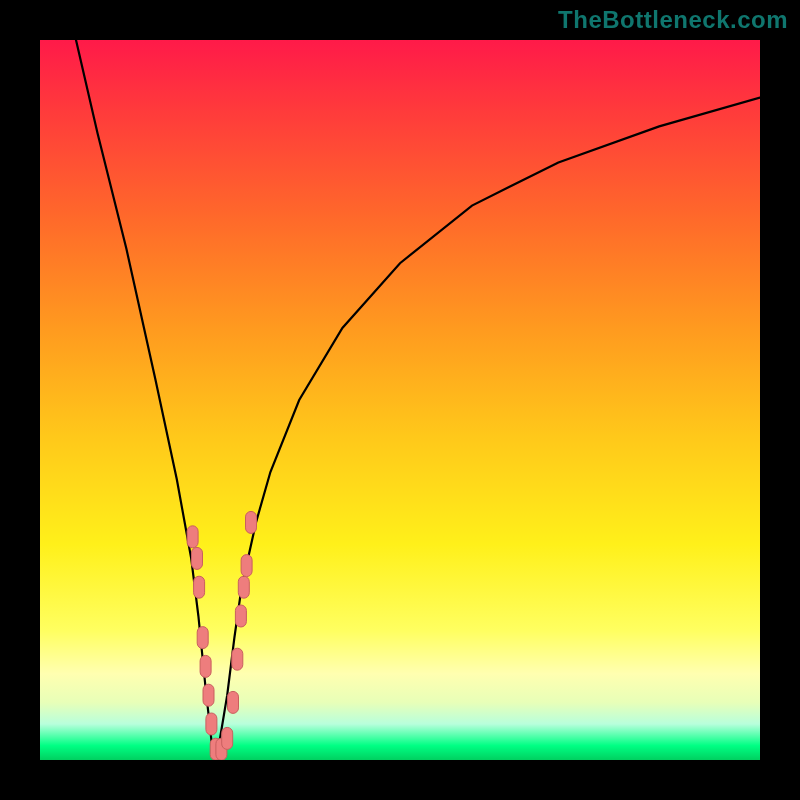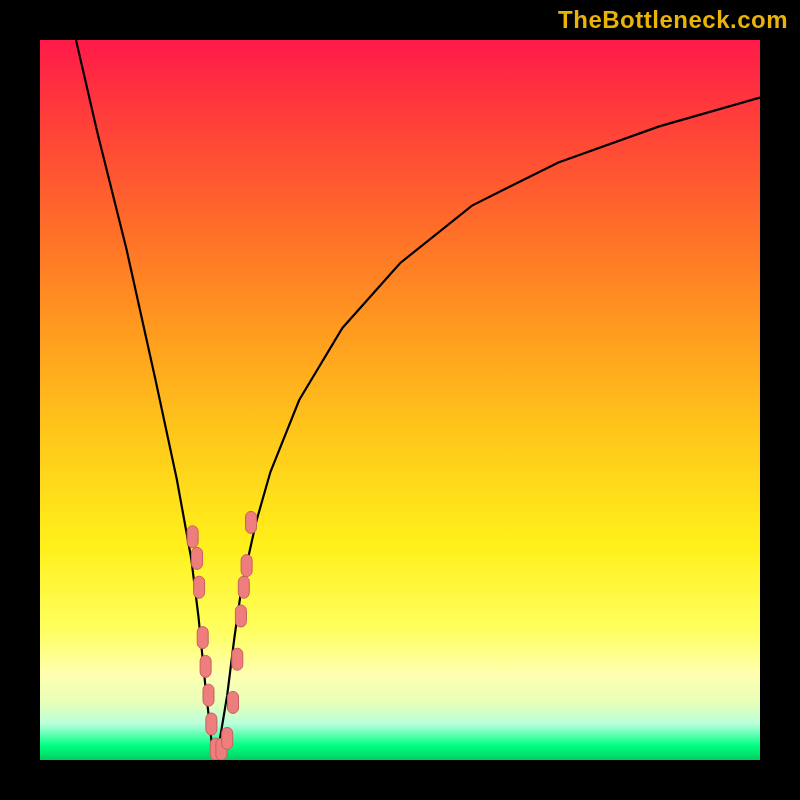--- a/index.html
+++ b/index.html
@@ -48,21 +48,21 @@
       #00d060 100%
     );
   }
   .watermark {
     position: absolute;
     top: 6px;
     right: 12px;
     font-family: Arial, Helvetica, sans-serif;
     font-size: 24px;
     font-weight: 600;
-    color: #eab308;
+    color: #0f766e;
     letter-spacing: 0.5px;
     user-select: none;
   }
   svg.curve {
     position: absolute;
     left: 0;
     top: 0;
     width: 720px;
     height: 720px;
     overflow: visible;

